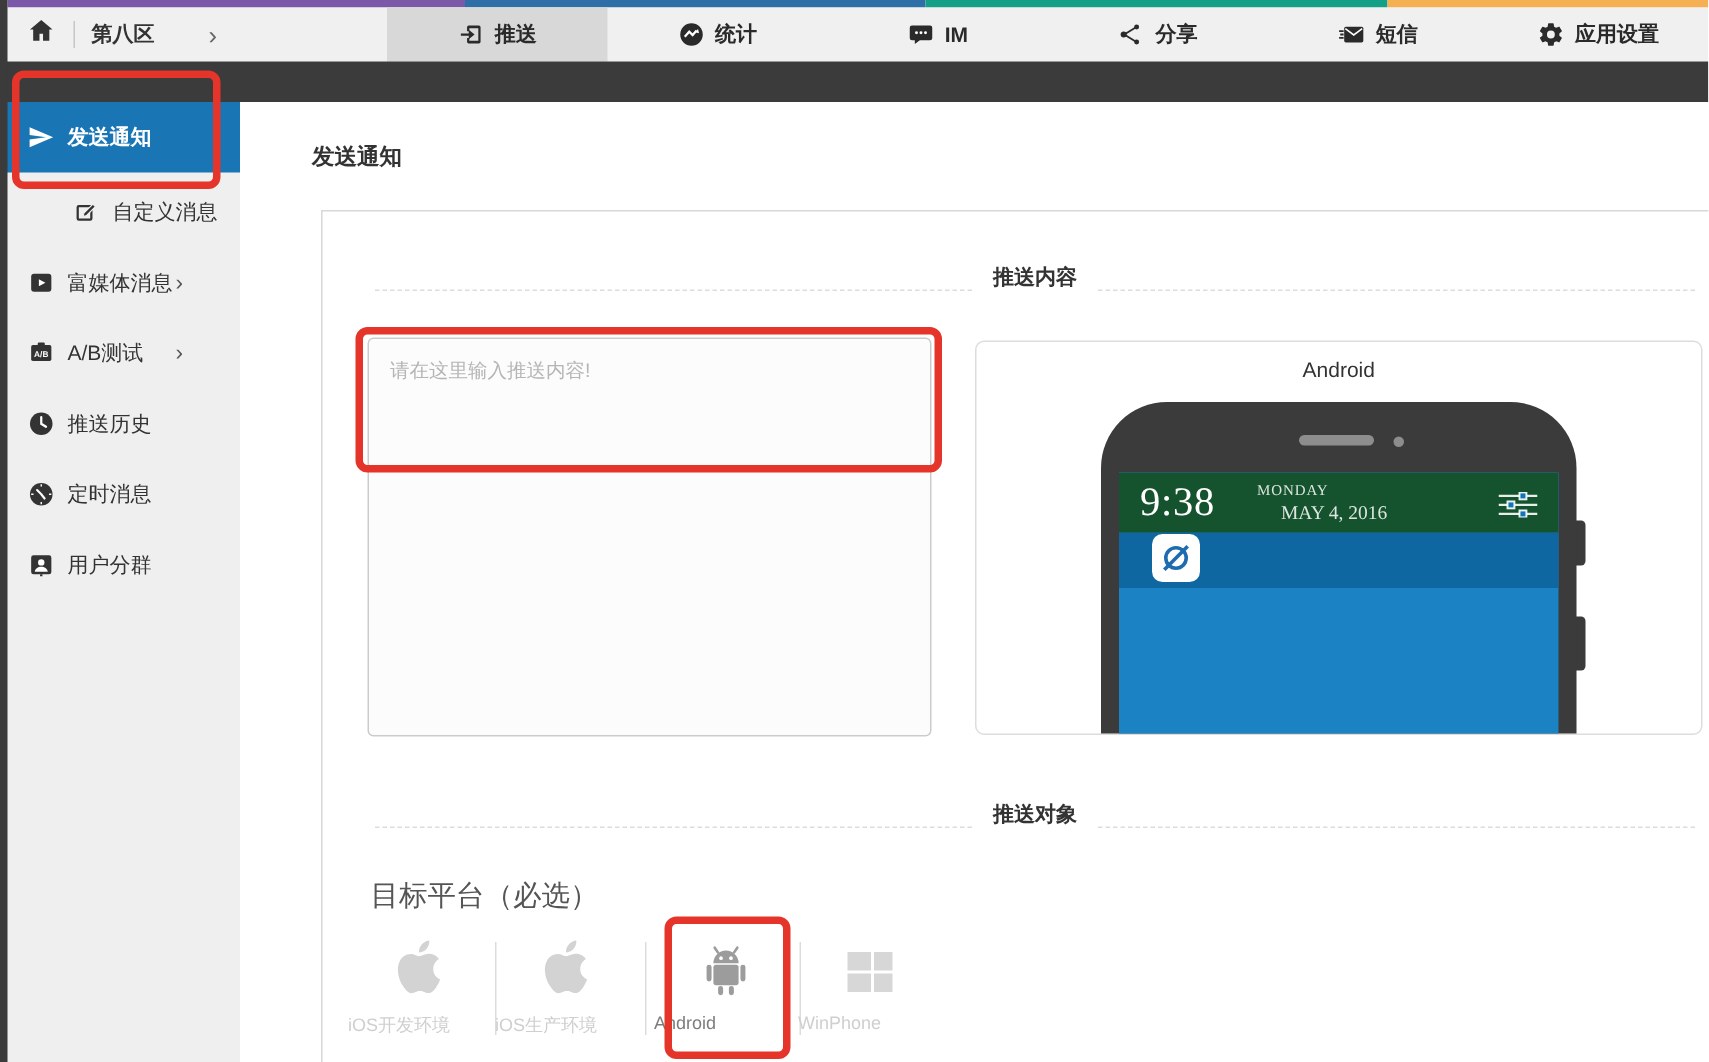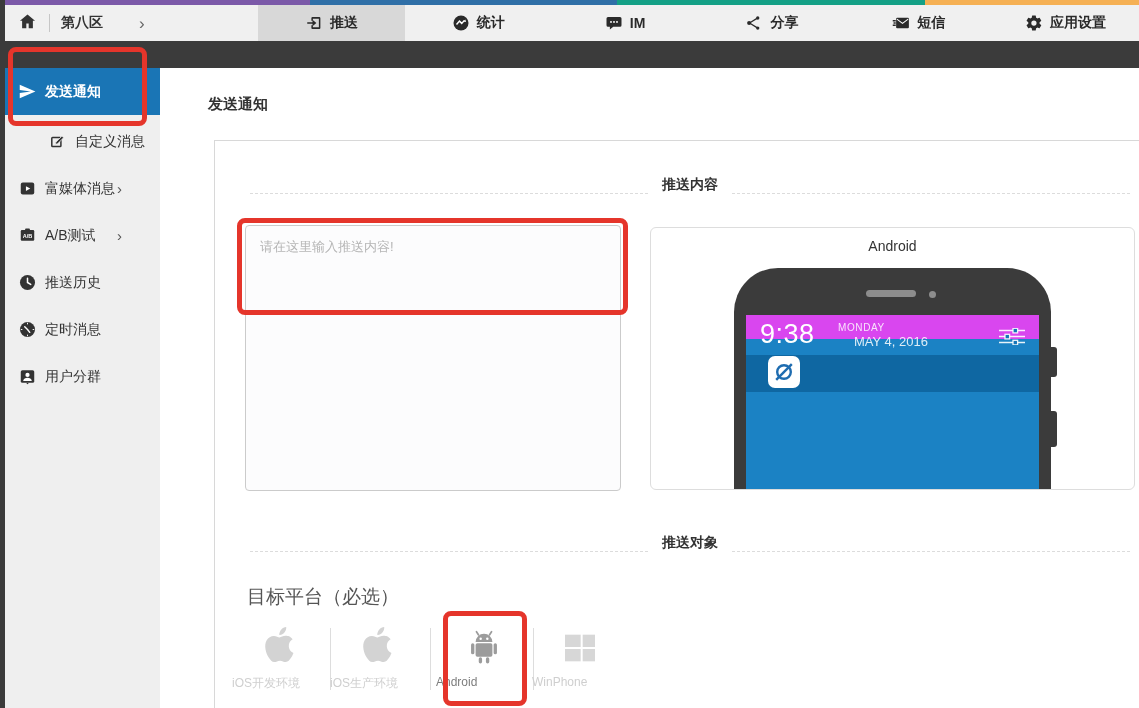--- a/index.html
+++ b/index.html
@@ -63,21 +63,21 @@
                   border:1px solid #ddd; border-radius:6px; background:#fff; overflow:hidden; }
   .preview-title { position:absolute; left:0; right:0; top:10px; text-align:center; font-size:14px; color:#333; }
   .vol-btn { position:absolute; left:396px; width:10px; background:#3b3b3b; border-radius:0 3px 3px 0; }
   .vol-btn.v1 { top:119px; height:30px; }
   .vol-btn.v2 { top:183px; height:36px; }
   .phone-body { position:absolute; left:83px; top:40px; width:317px; height:260px;
                 background:#3b3b3b; border-radius:44px 44px 0 0; }
   .speaker { position:absolute; left:132px; top:22px; width:50px; height:7px; border-radius:4px; background:#8d8d8d; }
   .cam-dot { position:absolute; left:195px; top:23px; width:7px; height:7px; border-radius:50%; background:#8d8d8d; }
   .screen { position:absolute; left:12px; top:47px; width:293px; height:213px; background:#1b82c4; overflow:hidden; }
-  .status { position:absolute; left:0; top:0; right:0; height:24px; background:#d946ef; }
+  .status { position:absolute; left:0; top:0; right:0; height:40px; background:#14532d;font-family:Liberation Serif, serif; }
   .notif-band { position:absolute; left:0; top:40px; right:0; height:37px; background:#0f67a2; }
   .p-time { position:absolute; left:14px; top:6px; font-size:27px; color:#fff; letter-spacing:.5px; line-height:1; }
   .p-day  { position:absolute; left:92px; top:7px;  font-size:10px; color:rgba(255,255,255,.85); letter-spacing:.6px; }
   .p-date { position:absolute; left:108px; top:19px; font-size:13px; color:rgba(255,255,255,.85); }
   .p-sliders { position:absolute; right:14px; top:13px; }
   .app-icon { position:absolute; left:22px; top:41px; width:32px; height:32px; background:#fff;
               border-radius:7px; display:flex; align-items:center; justify-content:center; }
 
   
   .target-label { position:absolute; left:247px; top:584px; font-size:19px; color:#555; }

